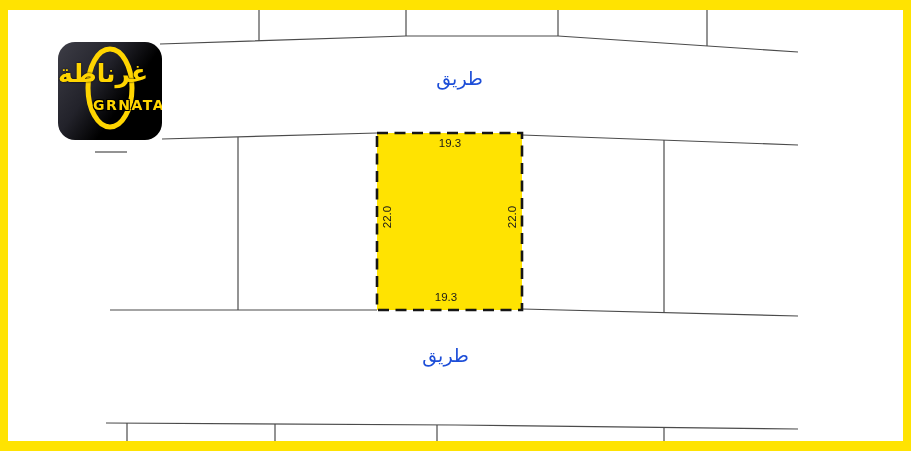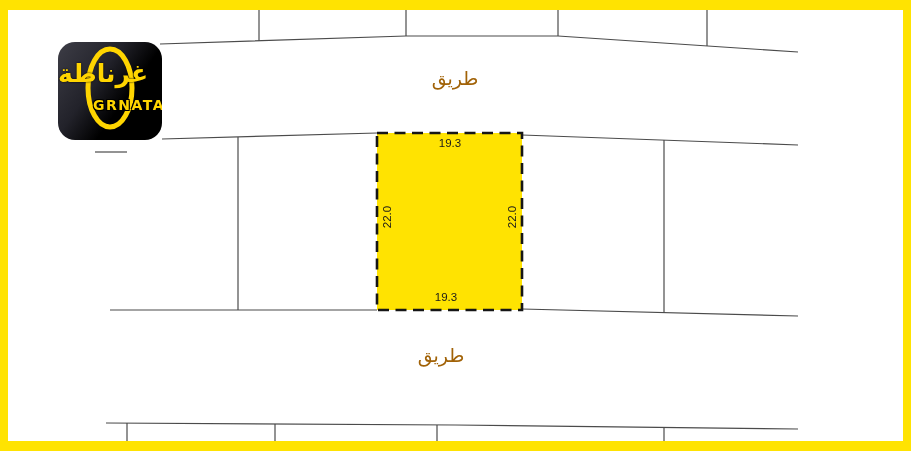--- a/index.html
+++ b/index.html
@@ -6,22 +6,22 @@
   #frame{
     position:relative;
     width:911px;height:451px;
     background:#FFE301;            
     font-family:"DejaVu Sans", sans-serif;
     overflow:hidden;
   }
   #map-svg{position:absolute;left:0;top:0;width:911px;height:451px;display:block;}
   .abs{position:absolute;line-height:1;}
   .road-label{
-    width:56px;text-align:center;
-    font-size:19px;color:#a16207;
+    width:56px;text-align:right;
+    font-size:19px;color:#1d4ed8;
     font-family:"DejaVu Sans", sans-serif;
   }
   .dim-label{
     width:44px;height:14px;text-align:center;
     font-size:11.5px;color:#1a1a1a;
     font-family:"Liberation Sans","DejaVu Sans",sans-serif;
   }
   .dim-vert{transform:rotate(-90deg);}
   
   #logo{

